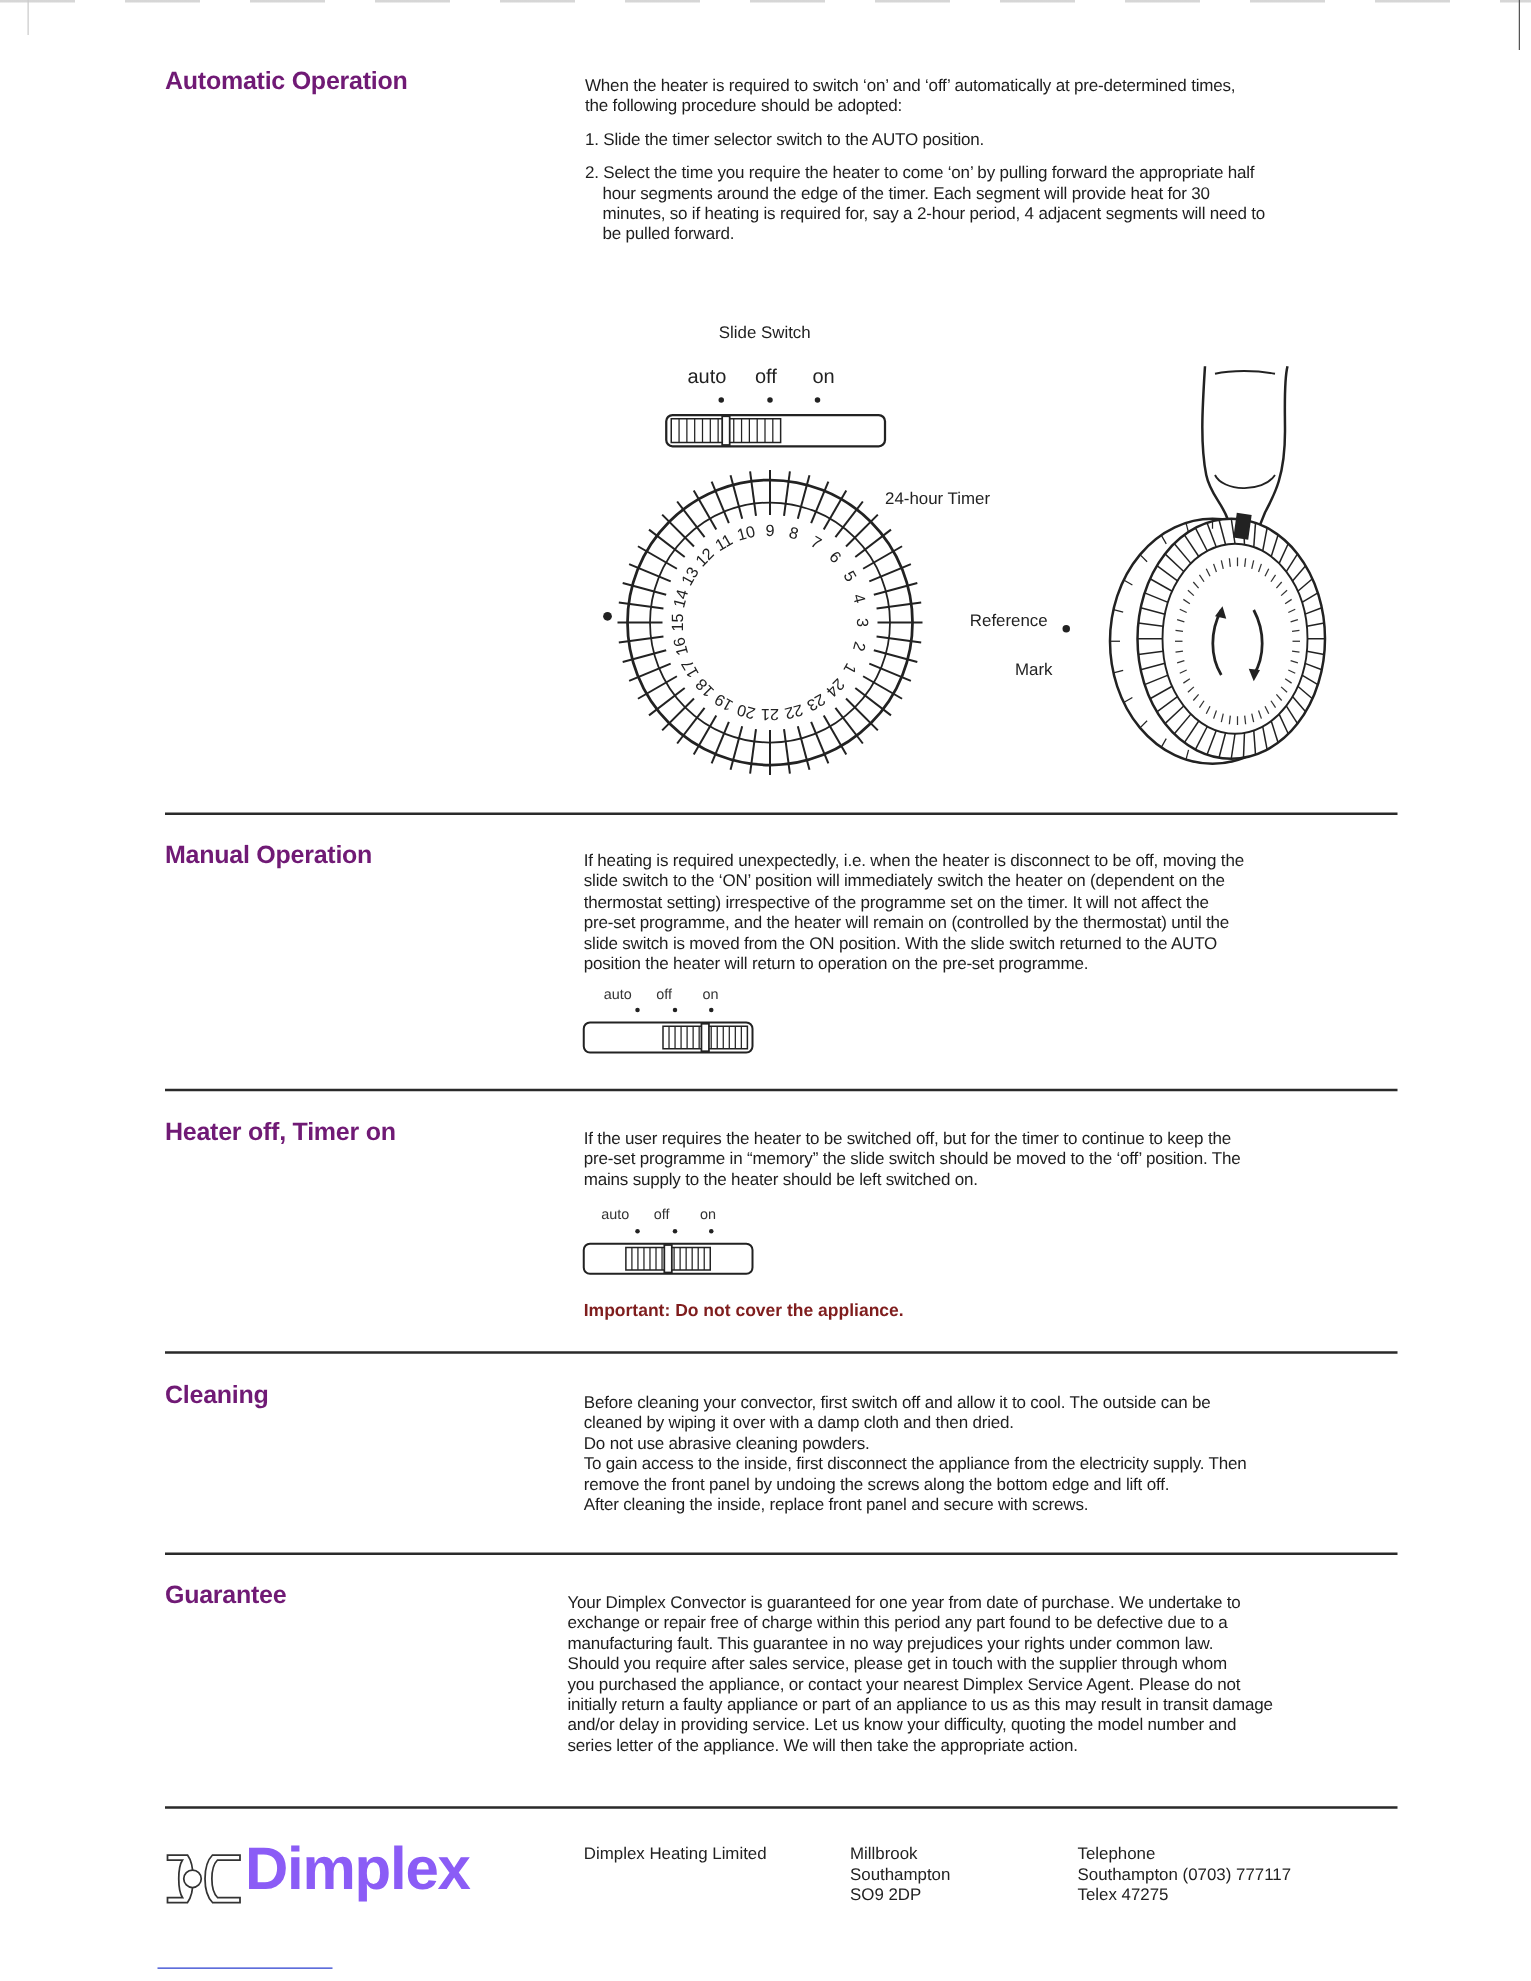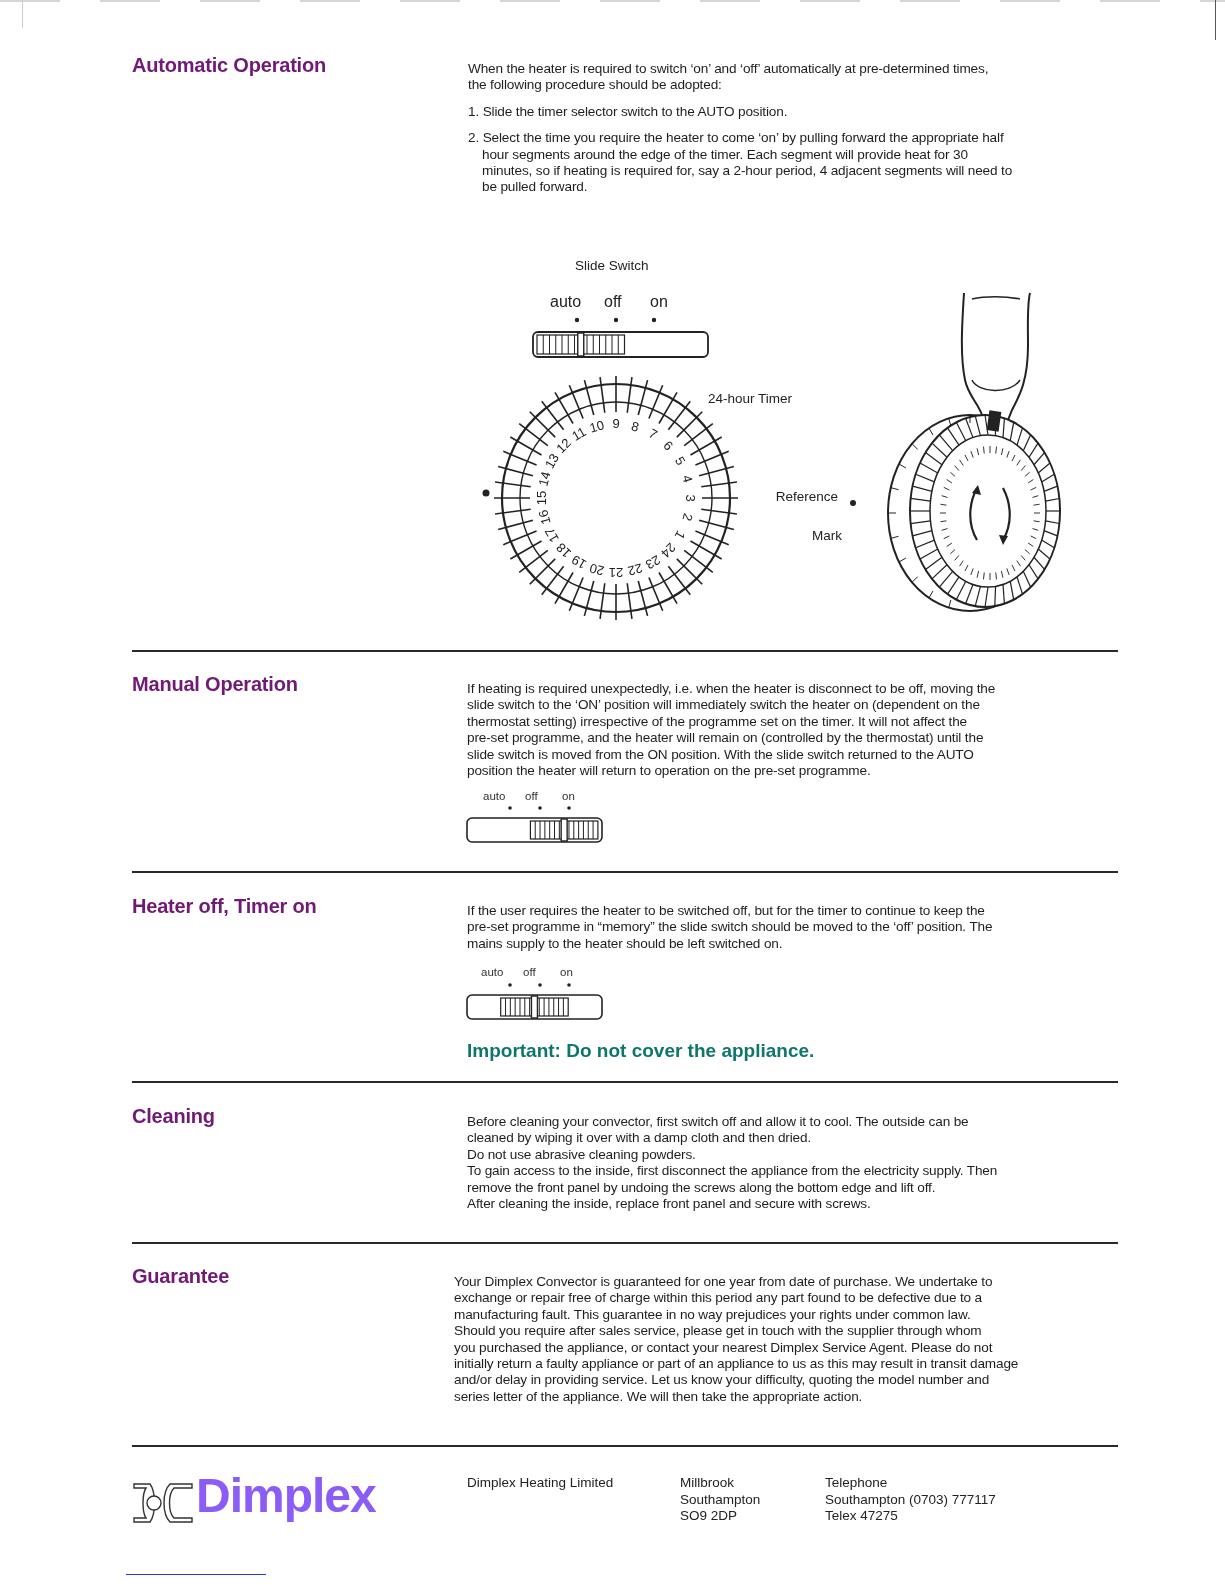--- a/index.html
+++ b/index.html
@@ -356,21 +356,21 @@
       <line x1="69.45" y1="16" x2="69.45" y2="34" stroke="#222" stroke-width="1"></line>
       <line x1="74.27142857142857" y1="16" x2="74.27142857142857" y2="34" stroke="#222" stroke-width="1"></line>
       <line x1="79.09285714285716" y1="16" x2="79.09285714285716" y2="34" stroke="#222" stroke-width="1"></line>
       <line x1="83.91428571428571" y1="16" x2="83.91428571428571" y2="34" stroke="#222" stroke-width="1"></line>
       <line x1="88.7357142857143" y1="16" x2="88.7357142857143" y2="34" stroke="#222" stroke-width="1"></line>
       <line x1="93.55714285714285" y1="16" x2="93.55714285714285" y2="34" stroke="#222" stroke-width="1"></line>
       <line x1="98.37857142857143" y1="16" x2="98.37857142857143" y2="34" stroke="#222" stroke-width="1"></line>
       <rect x="66.45" y="14" width="6" height="22" fill="#fff" stroke="#222" stroke-width="1.4"></rect>
     </g>
 </svg>
-<div style="position:absolute; left:467px; top:1040px; font-size:19px; font-weight:bold; color:#0f766e;">
+<div style="position:absolute; left:467px; top:1040px; font-size:14px; font-weight:bold; color:#7f1d1d;">
   <span>Important:</span>
   <span>Do not cover the appliance.</span>
 </div>
 
 <div class="rule" style="top:1081px;"></div>
 
 <div class="heading" style="top:1105px;">Cleaning</div>
 <div class="body" style="left:467px; top:1114px; width:650px;">
   <p>Before cleaning your convector, first switch off and allow it to cool. The outside can be</p>
   <p>cleaned by wiping it over with a damp cloth and then dried.</p>
@@ -404,18 +404,18 @@
 <div class="logo-text">Dimplex</div>
 
 <div class="footer-col" style="left:467px;">
   <div>Dimplex Heating Limited</div>
 </div>
 <div class="footer-col" style="left:680px;">
   <div>Millbrook</div>
   <div>Southampton</div>
   <div>SO9 2DP</div>
 </div>
-<div class="footer-col" style="left:825px;">
+<div class="footer-col" style="left:862px;">
   <div>Telephone</div>
   <div>Southampton (0703) 777117</div>
   <div>Telex 47275</div>
 </div>
 <div class="blue-link"></div>
 
 </body></html>

